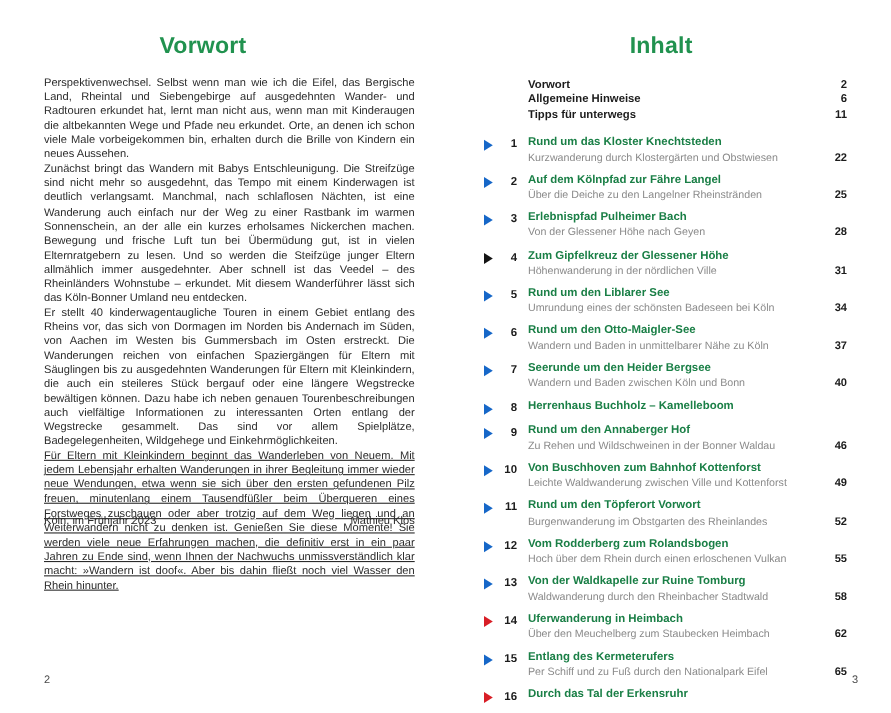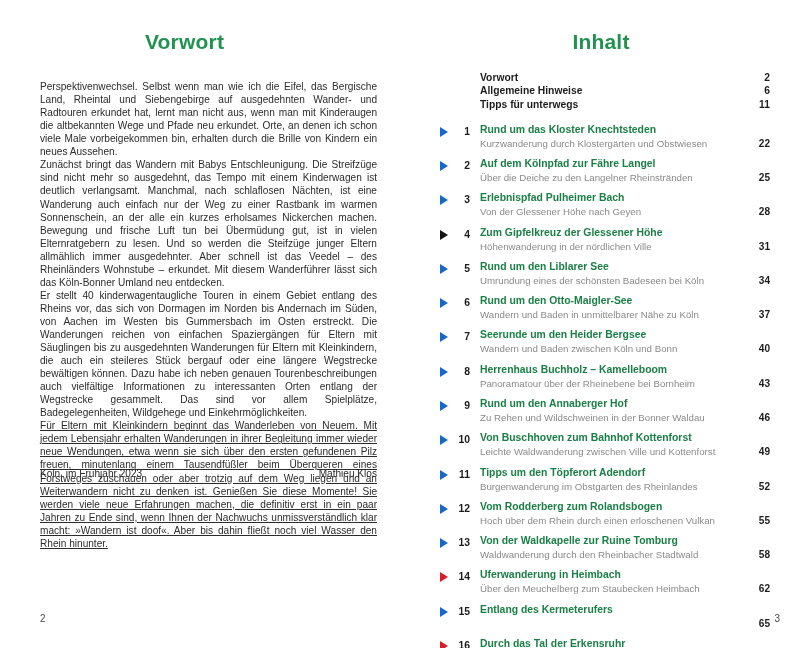--- a/index.html
+++ b/index.html
@@ -43,21 +43,21 @@
     color: #21924f;
     letter-spacing: 0.2px;
     margin: 8px 0 0 0;
     line-height: 1.1;
   }
   .heading-vorwort { padding-right: 48px; }
   .heading-inhalt  { padding-right: 20px; }
 
   
   .preface-body {
-    margin-top: 27px;
+    margin-top: 16px;
     font-size: 10.1px;
     line-height: 13.05px;
     text-align: justify;
     color: #2b2b2b;
     hyphens: manual;
     width: 337px;
   }
   .preface-body p {
     margin: 0;
     text-align: justify;
@@ -324,25 +324,20 @@
               </div>
             </div>
           </div>
           <div class="toc-entry">
             <div class="toc-marker">
               <span class="tri blue"></span>
               <span class="toc-num">8</span>
             </div>
             <div class="toc-text">
               <div class="toc-title">Herrenhaus Buchholz – Kamelleboom</div>
-              <div class="toc-subline">
-                <span class="toc-sub">Panoramatour über der Rheinebene bei Bornheim</span>
-                <span class="toc-fill"></span>
-                <span class="toc-page">43</span>
-              </div>
             </div>
           </div>
           <div class="toc-entry">
             <div class="toc-marker">
               <span class="tri blue"></span>
               <span class="toc-num">9</span>
             </div>
             <div class="toc-text">
               <div class="toc-title">Rund um den Annaberger Hof</div>
               <div class="toc-subline">
@@ -365,21 +360,21 @@
                 <span class="toc-page">49</span>
               </div>
             </div>
           </div>
           <div class="toc-entry">
             <div class="toc-marker">
               <span class="tri blue"></span>
               <span class="toc-num">11</span>
             </div>
             <div class="toc-text">
-              <div class="toc-title">Tipps um den Töpferort Adendorf</div>
+              <div class="toc-title">Rund um den Töpferort Vorwort</div>
               <div class="toc-subline">
                 <span class="toc-sub">Burgenwanderung im Obstgarten des Rheinlandes</span>
                 <span class="toc-fill"></span>
                 <span class="toc-page">52</span>
               </div>
             </div>
           </div>
           <div class="toc-entry">
             <div class="toc-marker">
               <span class="tri blue"></span>
@@ -423,20 +418,21 @@
             </div>
           </div>
           <div class="toc-entry">
             <div class="toc-marker">
               <span class="tri blue"></span>
               <span class="toc-num">15</span>
             </div>
             <div class="toc-text">
               <div class="toc-title">Entlang des Kermeterufers</div>
               <div class="toc-subline">
+                <span class="toc-sub">Per Schiff und zu Fuß durch den Nationalpark Eifel</span>
                 <span class="toc-fill"></span>
                 <span class="toc-page">65</span>
               </div>
             </div>
           </div>
           <div class="toc-entry">
             <div class="toc-marker">
               <span class="tri red"></span>
               <span class="toc-num">16</span>
             </div>

